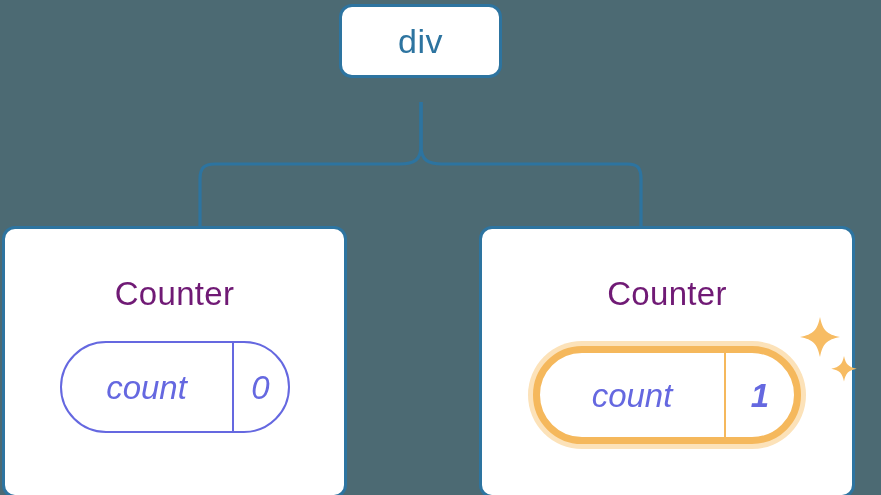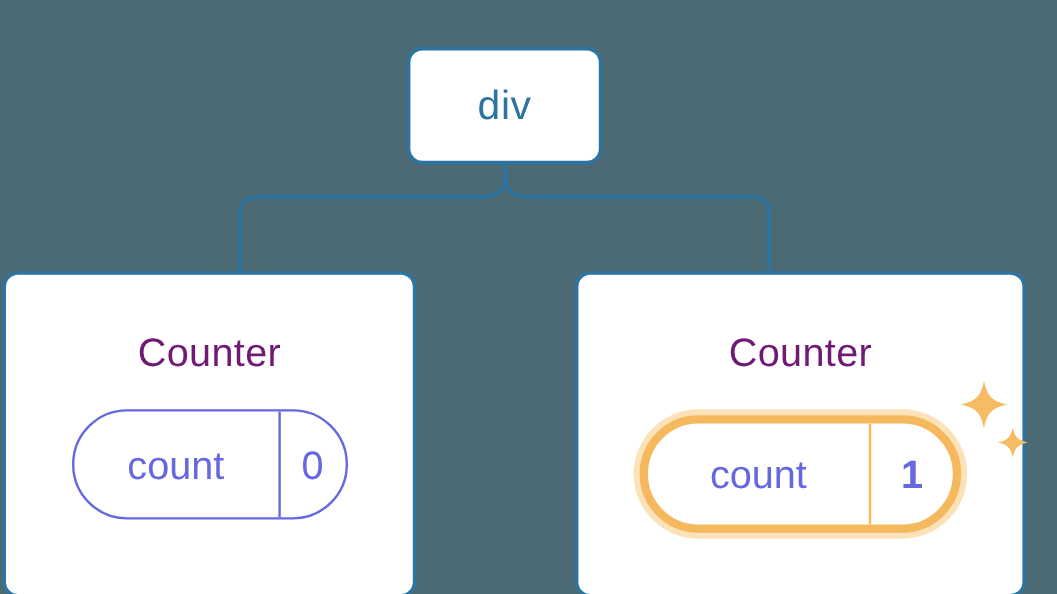--- a/index.html
+++ b/index.html
@@ -37,25 +37,24 @@
     background: #ffffff;
     border: 3px solid #2d74a0;
     border-radius: 13px;
     box-sizing: border-box;
   }
 
   .node-root {
     left: 339px;
     top: 4px;
     width: 163px;
-    height: 98px;
+    height: 74px;
     display: flex;
     align-items: center;
     justify-content: center;
-    margin-top: 35px;
   }
   .root-label {
     color: #2d74a0;
     font-size: 34px;
     font-weight: 400;
     letter-spacing: 0.5px;
     line-height: 1;
   }
 
   .node-card {
@@ -78,20 +77,21 @@
     margin-top: 48px;
     letter-spacing: 0.3px;
   }
 
   
   .pill-wrap {
     position: relative;
     margin-top: 31px;
     display: flex;
     justify-content: center;
+    font-style: italic;
   }
 
   .pill {
     display: flex;
     align-items: stretch;
     box-sizing: border-box;
     background: #ffffff;
   }
 
   .pill-plain {

